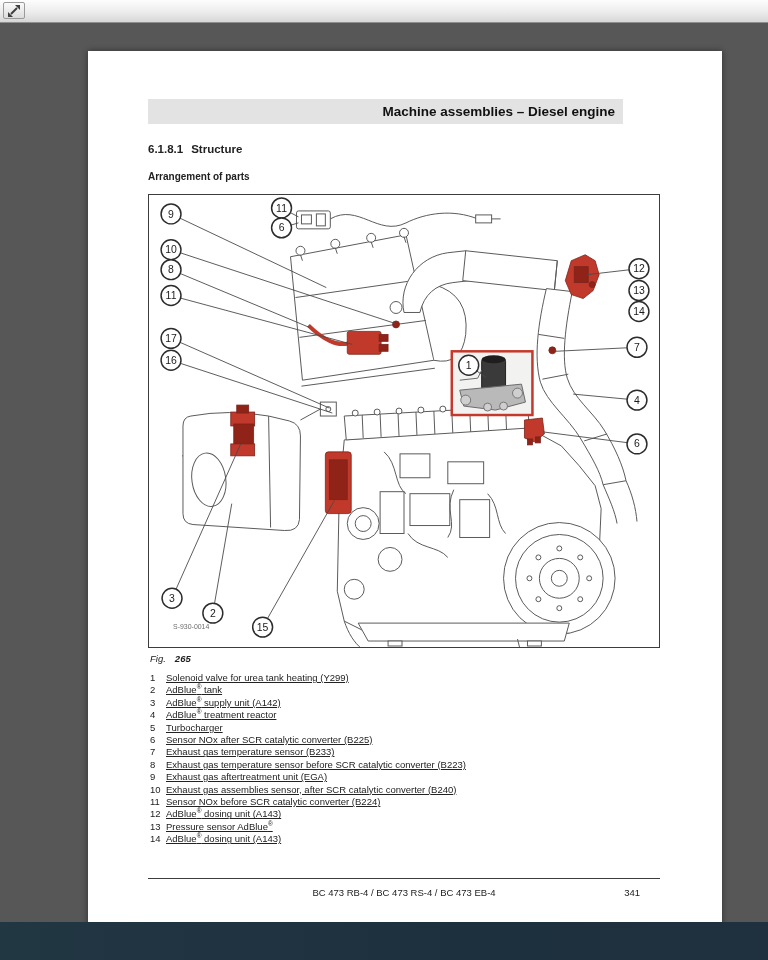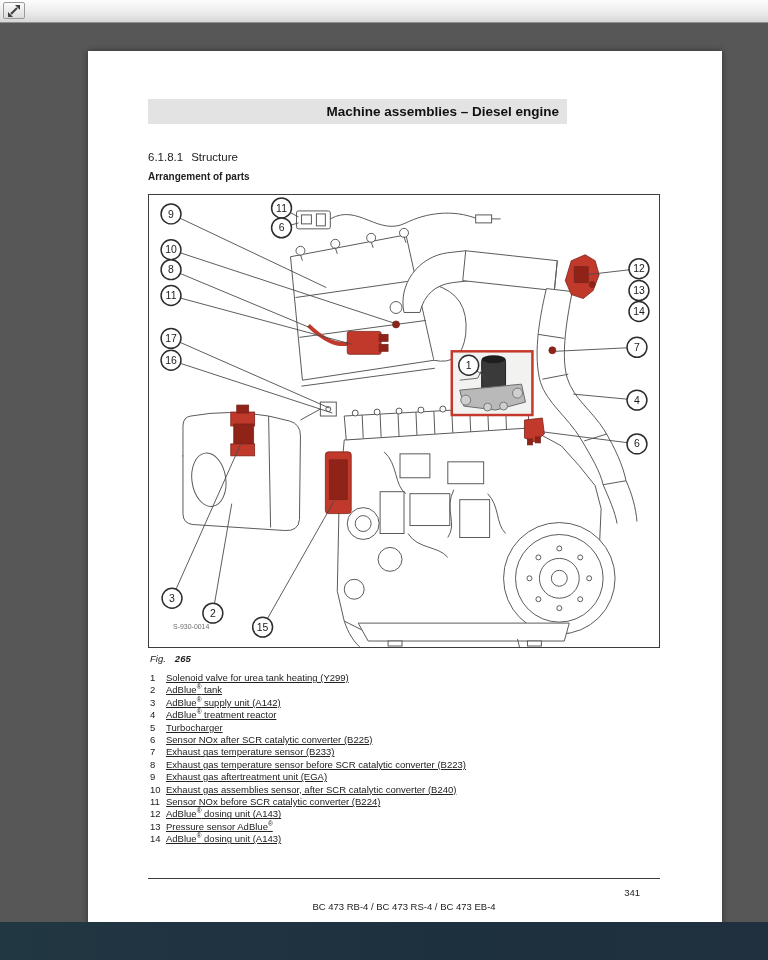--- a/index.html
+++ b/index.html
@@ -11,36 +11,36 @@
   .tool-btn{position:absolute;left:3px;top:2px;width:22px;height:17px;
     background:linear-gradient(#fafafa,#dcdcdc);border:1px solid #9a9a9a;border-radius:2px;
     display:flex;align-items:center;justify-content:center;padding:0;cursor:pointer;}
   
   .viewer{position:absolute;left:0;top:23px;width:768px;height:937px;background:#575757;}
   .taskband{position:absolute;left:0;top:922px;width:768px;height:38px;
     background:linear-gradient(90deg,#213742,#1d303e 60%,#20303f);}
   
   .page{position:absolute;left:88px;top:28px;width:634px;height:892px;background:#ffffff;
     box-shadow:0 0 6px rgba(0,0,0,.45);color:#1f1f1f;}
-  .band{position:absolute;left:60px;top:48px;width:419px;height:25px;background:#e3e3e3;
+  .band{position:absolute;left:60px;top:48px;width:475px;height:25px;background:#e3e3e3;
     font-weight:bold;font-size:13.5px;line-height:25px;text-align:right;padding-right:8px;box-sizing:border-box;color:#111;}
-  .sec{position:absolute;left:60px;top:100px;font-size:11.5px;font-weight:normal;color:#222;}
+  .sec{position:absolute;left:60px;top:92px;font-size:11.5px;font-weight:bold;color:#222;}
   .sec .num{display:inline-block;min-width:40px;}
   .subsec{position:absolute;left:60px;top:120px;font-size:10px;font-weight:bold;color:#222;}
   .figure{position:absolute;left:60px;top:143px;width:512px;height:454px;border:1px solid #3c3c3c;box-sizing:border-box;background:#fff;}
   .figure svg{display:block;}
   .caption{position:absolute;left:62px;top:602px;font-size:9.5px;font-style:italic;color:#222;}
   .caption .cap-no{margin-left:9px;font-weight:bold;}
   .parts{position:absolute;left:62px;top:621px;font-size:9.5px;line-height:12.4px;color:#222;width:500px;}
   .parts .row{display:flex;}
   .parts .pn{width:16px;flex:0 0 16px;}
   .parts .pt{flex:1;text-decoration:underline;}
   .parts sup{font-size:6.5px;vertical-align:super;line-height:0;}
   .footer{position:absolute;left:60px;top:827px;width:512px;border-top:1px solid #3c3c3c;font-size:9.5px;color:#222;}
-  .footer .models{display:block;text-align:center;padding-top:8px;margin-top:14px;}
+  .footer .models{display:block;text-align:center;padding-top:8px;}
   .footer .pageno{position:absolute;right:20px;top:8px;}
 </style>
 </head>
 <body>
 
 <div class="screen">
 
   <div class="toolbar">
     <button class="tool-btn" title="">
       <svg width="14" height="14" viewBox="0 0 14 14">

